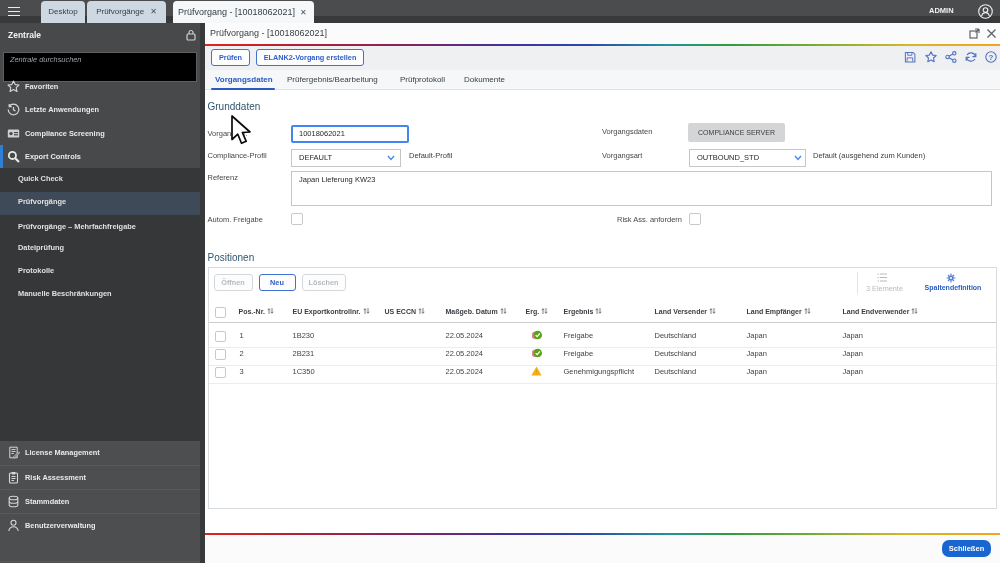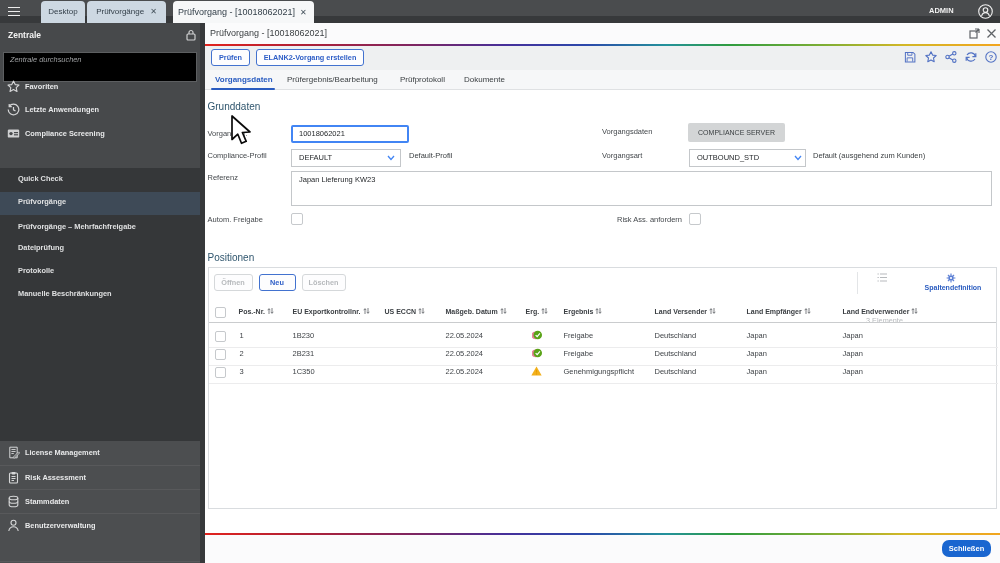--- a/index.html
+++ b/index.html
@@ -105,20 +105,30 @@
   </div>
   <div class="sb-item" style="top:98.5px;">
       <span class="lbl">Compliance Screening</span>
     <svg class="ic" viewBox="0 0 13 13">
         <rect x="0.8" y="2.6" width="11.4" height="8" rx="1.2" fill="#cfd0d1"></rect>
         <circle cx="4" cy="6.6" r="1.7" fill="#47494b"></circle>
         <rect x="7" y="5" width="4" height="1.2" fill="#47494b"></rect>
         <rect x="7" y="7.2" width="4" height="1.2" fill="#47494b"></rect>
       </svg>
   </div>
+  <div id="submenu">
+    <div style="position:absolute;left:0;top:0;width:3px;height:23px;background:#2f7fd6"></div>
+    <div class="sb-item" style="top:0;">
+        <span class="lbl">Export Controls</span>
+      <svg class="ic" viewBox="0 0 13 13">
+          <circle cx="5.4" cy="5.4" r="3.6" fill="none" stroke="#e8e9ea" stroke-width="1.8"></circle>
+          <path d="M8.2 8.2 L12 12" stroke="#e8e9ea" stroke-width="2.2"></path>
+        </svg>
+    </div>
+  </div>
   <div id="subpanel">
     <div id="sel-item" style="top:24px;"></div>
     <div class="sub-item" style="top:6px;">Quick Check</div>
     <div class="sub-item" style="top:29px;">Prüfvorgänge</div>
     <div class="sub-item" style="top:54px;">Prüfvorgänge – Mehrfachfreigabe</div>
     <div class="sub-item" style="top:75px;">Dateiprüfung</div>
     <div class="sub-item" style="top:98px;">Protokolle</div>
     <div class="sub-item" style="top:121px;">Manuelle Beschränkungen</div>
   </div>
   <div id="bottommods">
@@ -239,21 +249,21 @@
     <div id="panel">
       <div class="btn-gray" style="left:5px;top:6px;width:39px;height:17px;line-height:15px;">Öffnen</div>
       <div class="btn-blue" style="left:50px;top:6px;width:37px;height:17px;line-height:15px;">Neu</div>
       <div class="btn-gray" style="left:93px;top:6px;width:44px;height:17px;line-height:15px;">Löschen</div>
 
       <div style="position:absolute;left:648px;top:4px;width:1px;height:22px;background:#e3e5e7"></div>
       <svg class="abs" style="left:668px;top:5px" width="10" height="9" viewBox="0 0 10 9">
           <path d="M3 1 H10 M3 4.5 H10 M3 8 H10" stroke="#b7babd" stroke-width="1.2"></path>
           <path d="M0.5 1 H1.8 M0.5 4.5 H1.8 M0.5 8 H1.8" stroke="#b7babd" stroke-width="1.2"></path>
         </svg>
-      <div class="tcell" style="left:648px;top:16px;width:56px;text-align:center;color:#b7babd;font-size:7.3px;margin-top:32px;">3 Elemente</div>
+      <div class="tcell" style="left:648px;top:16px;width:56px;text-align:center;color:#b7babd;font-size:7.3px;">3 Elemente</div>
       <svg class="abs" style="left:737px;top:5px" width="10" height="10" viewBox="0 0 13 13">
           <circle cx="6.5" cy="6.5" r="3.6" fill="#5b7fd4"></circle>
           <circle cx="6.5" cy="6.5" r="1.4" fill="#fff"></circle>
           <path d="M6.5 0.8 V3 M6.5 10 V12.2 M0.8 6.5 H3 M10 6.5 H12.2 M2.5 2.5 L4.1 4.1 M8.9 8.9 L10.5 10.5 M2.5 10.5 L4.1 8.9 M8.9 4.1 L10.5 2.5" stroke="#5b7fd4" stroke-width="1.5"></path>
         </svg>
       <div class="tcell" style="left:700px;top:16px;width:89px;text-align:center;color:#2a5cc0;font-weight:bold;font-size:7px;">Spaltendefinition</div>
 
       <div class="chk" style="left:6px;top:39px;width:11px;height:11px;"></div>
       <div class="thead" style="left:30px;top:39px;">Pos.-Nr. <svg width="7" height="8" viewBox="0 0 7 8" style="vertical-align:-1px">
             <path d="M2 7 V1.8 M0.7 3.2 L2 1.7 L3.3 3.2" stroke="#6f7377" stroke-width="0.9" fill="none"></path>

